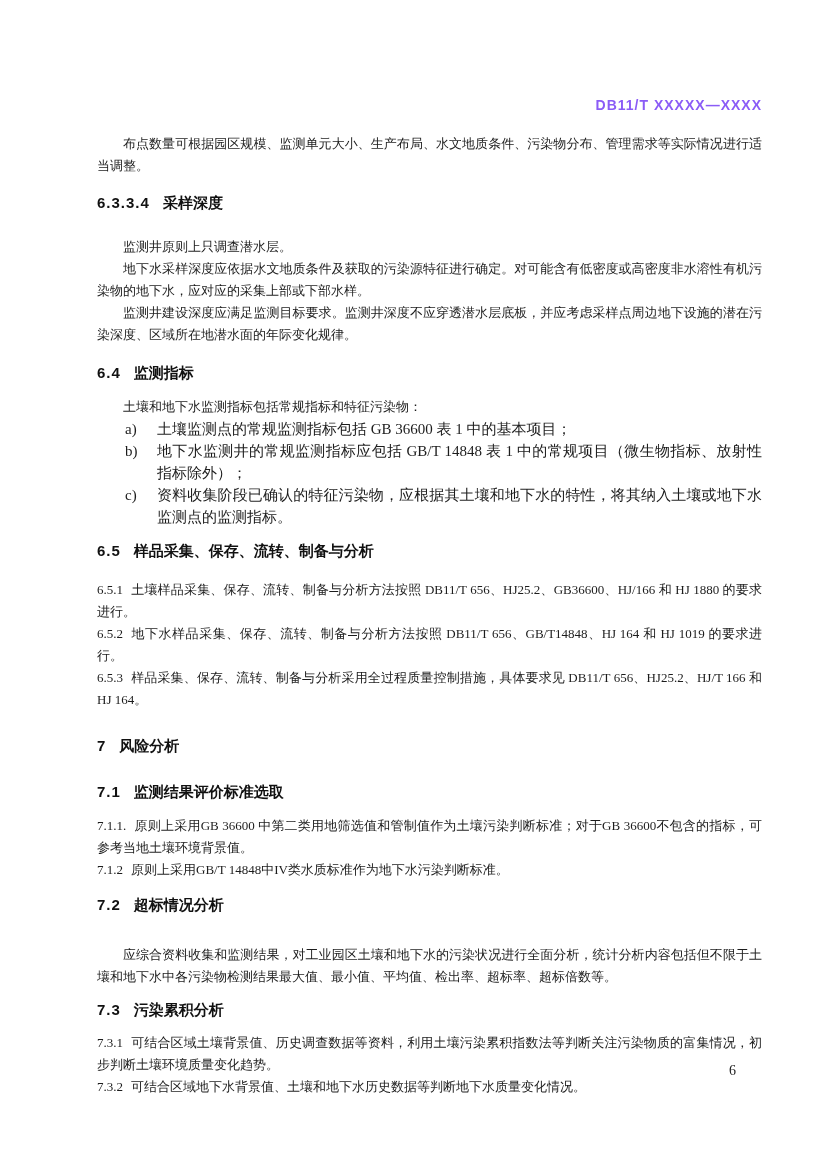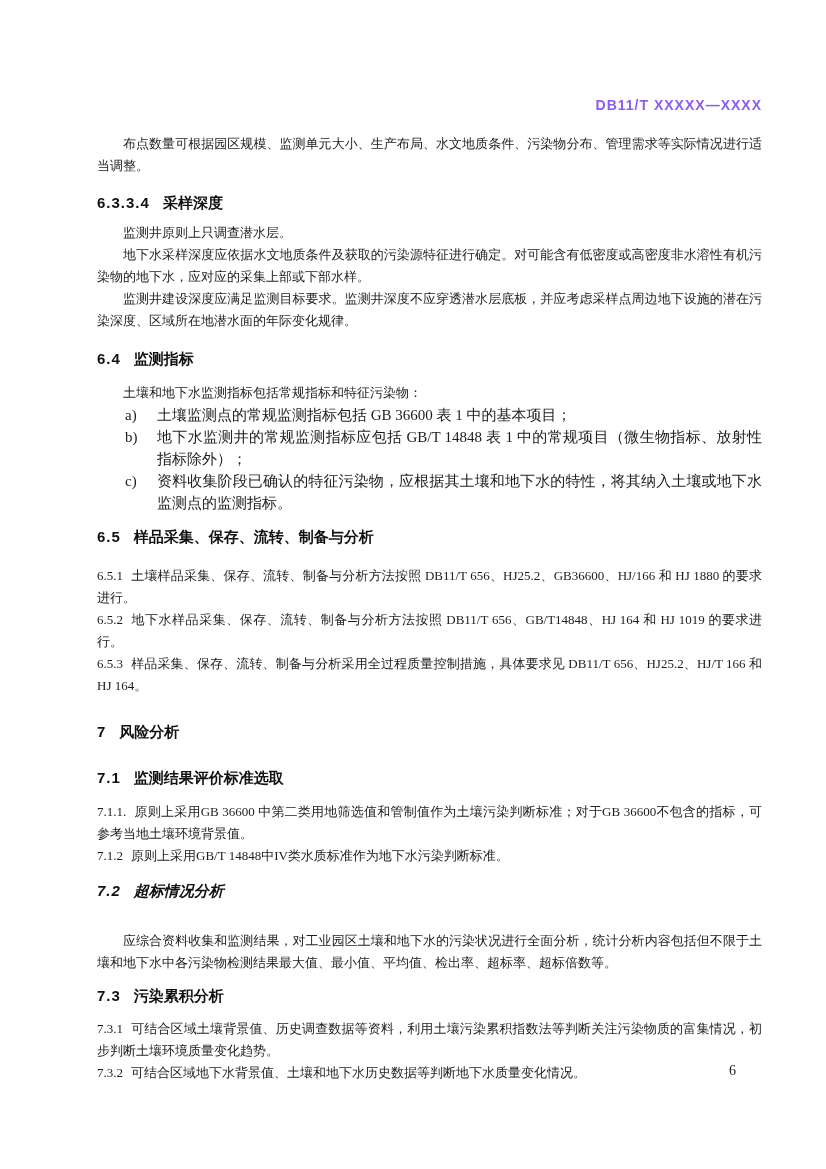--- a/index.html
+++ b/index.html
@@ -52,29 +52,29 @@
     text-align: justify;
   }
   .list-item .li-marker {
     position: absolute;
     left: 28px;
     top: 0;
   }
   
   .mt-para1   { margin-top: 20px; }
   .mt-h6334   { margin-top: 17px; }
-  .mt-after-h { margin-top: 10px; }
+  .mt-after-h { margin-top: 24px; }
   .mt-h64     { margin-top: 18px; }
   .mt-intro64 { margin-top: 14px; }
   .mt-h65     { margin-top: 14px; }
   .mt-651     { margin-top: 19px; }
   .mt-h7      { margin-top: 26px; }
   .mt-h71     { margin-top: 28px; }
   .mt-711     { margin-top: 14px; }
-  .mt-h72     { margin-top: 15px; font-style: italic; }
+  .mt-h72     { margin-top: 15px; }
   .mt-p72     { margin-top: 30px; }
   .mt-h73     { margin-top: 13px; }
   .mt-731     { margin-top: 13px; }
   .footer-page {
     position: absolute;
     top: 1063px;
     right: 90px;
     font-size: 14px;
     line-height: 16px;
     color: #1c1c1c;

